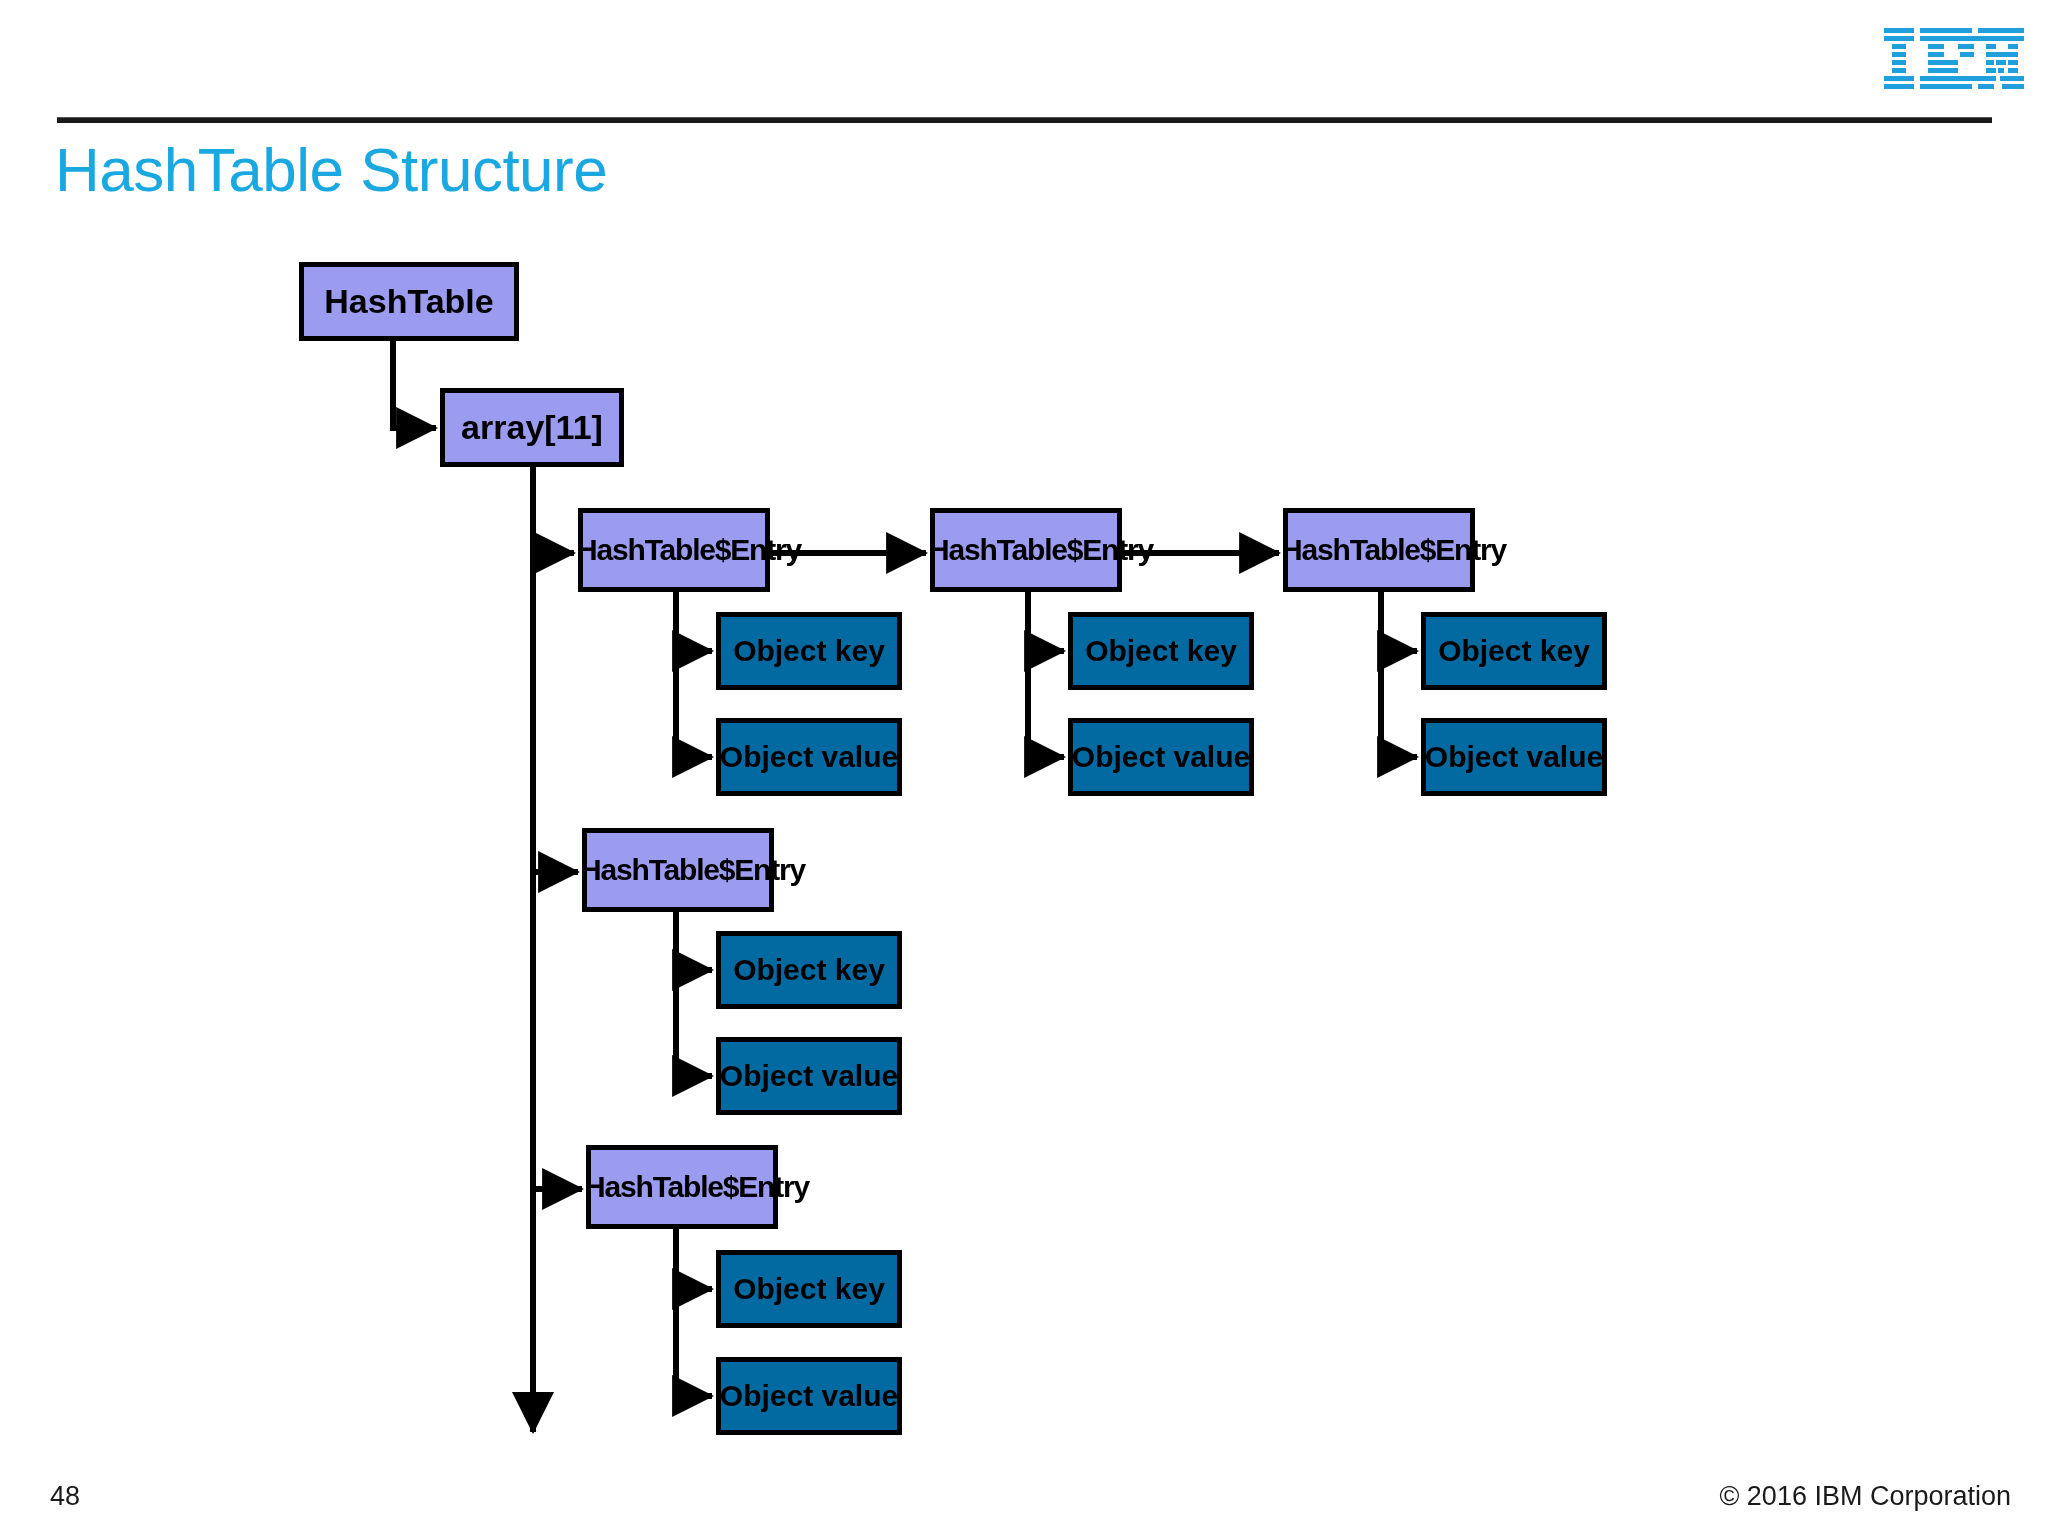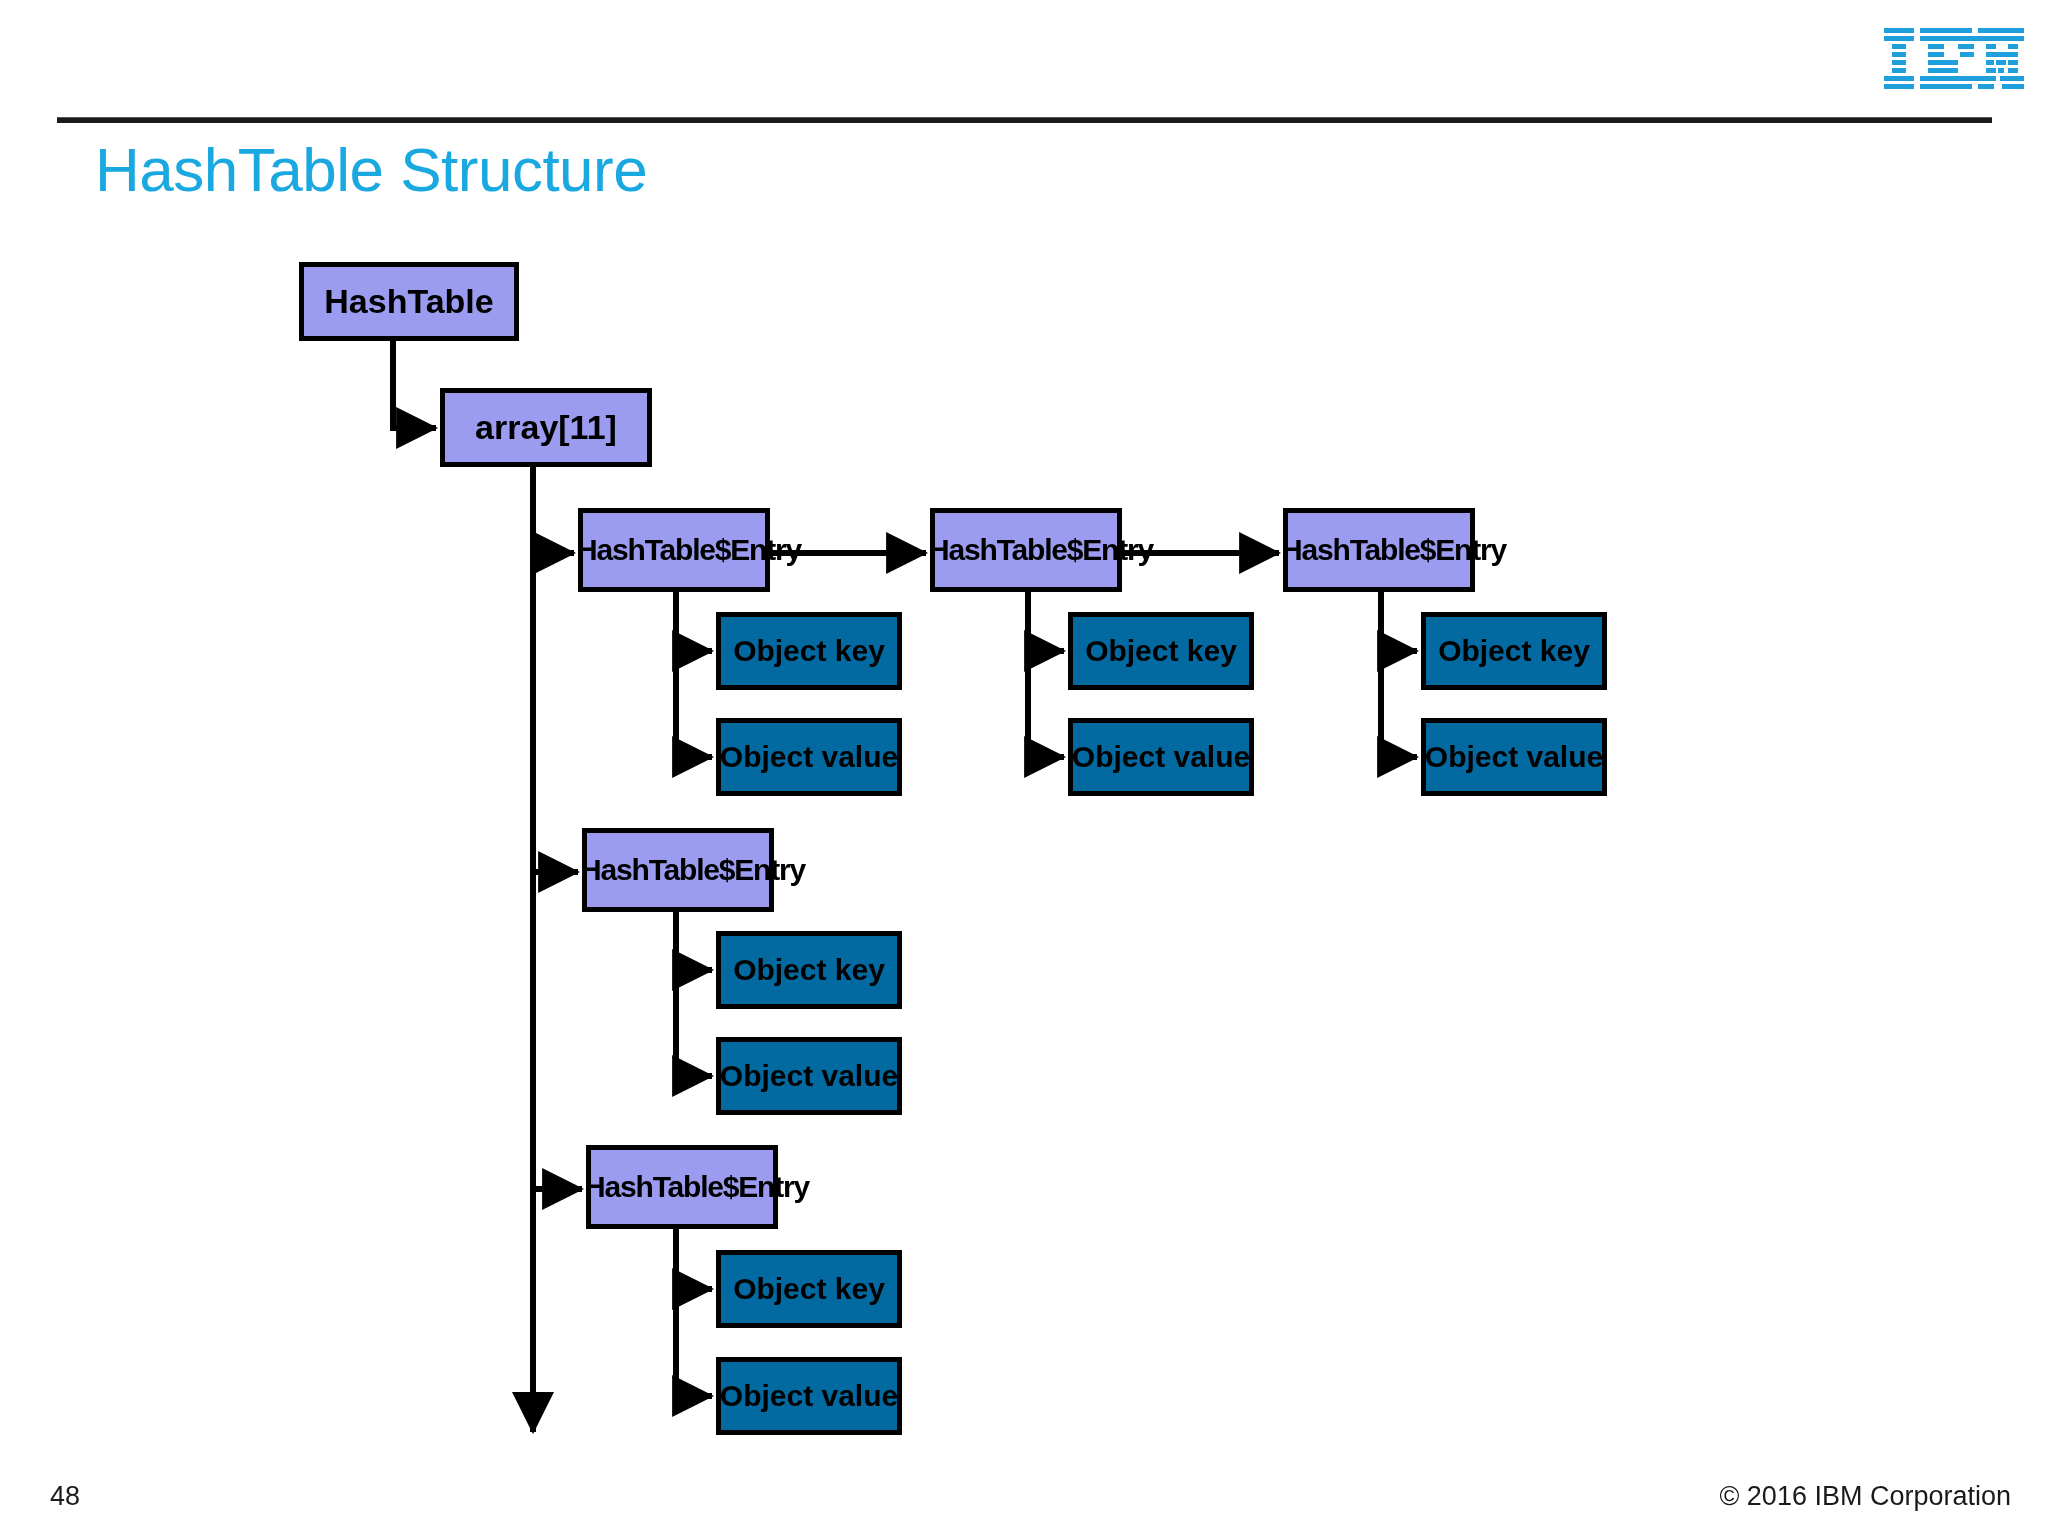--- a/index.html
+++ b/index.html
@@ -38,21 +38,20 @@
   #page-title {
     position: absolute;
     left: 55px;
     top: 134px;
     font-size: 62px;
     font-weight: 400;
     color: #19a8e0;
     letter-spacing: -0.5px;
     white-space: nowrap;
     line-height: 1.15;
-    margin-left: 40px;
   }
 
   
   #page-number {
     position: absolute;
     left: 50px;
     top: 1481px;
     font-size: 27px;
     color: #1a1a1a;
   }
@@ -209,21 +208,21 @@
 
         <path d="M 676 1229 L 676 1289 L 712 1289" marker-end="url(#ar)"></path>
         <path d="M 676 1289 L 676 1396 L 712 1396" marker-end="url(#ar)"></path>
       </g>
     </svg>
 
     <div class="node node-purple node-root" style="left:299px; top:262px; width:220px; height:79px;">
       <span class="label">HashTable</span>
     </div>
 
-    <div class="node node-purple node-root" style="left:440px; top:388px; width:212px; height:79px;">
+    <div class="node node-purple node-root" style="left:440px; top:388px; width:184px; height:79px;">
       <span class="label">array[11]</span>
     </div>
 
     <div class="node node-purple node-entry" style="left:578px; top:508px; width:192px; height:84px;">
       <span class="label">HashTable$Entry</span>
     </div>
     <div class="node node-green node-obj" style="left:716px; top:612px; width:186px; height:78px;">
       <span class="label">Object key</span>
     </div>
     <div class="node node-green node-obj" style="left:716px; top:718px; width:186px; height:78px;">

